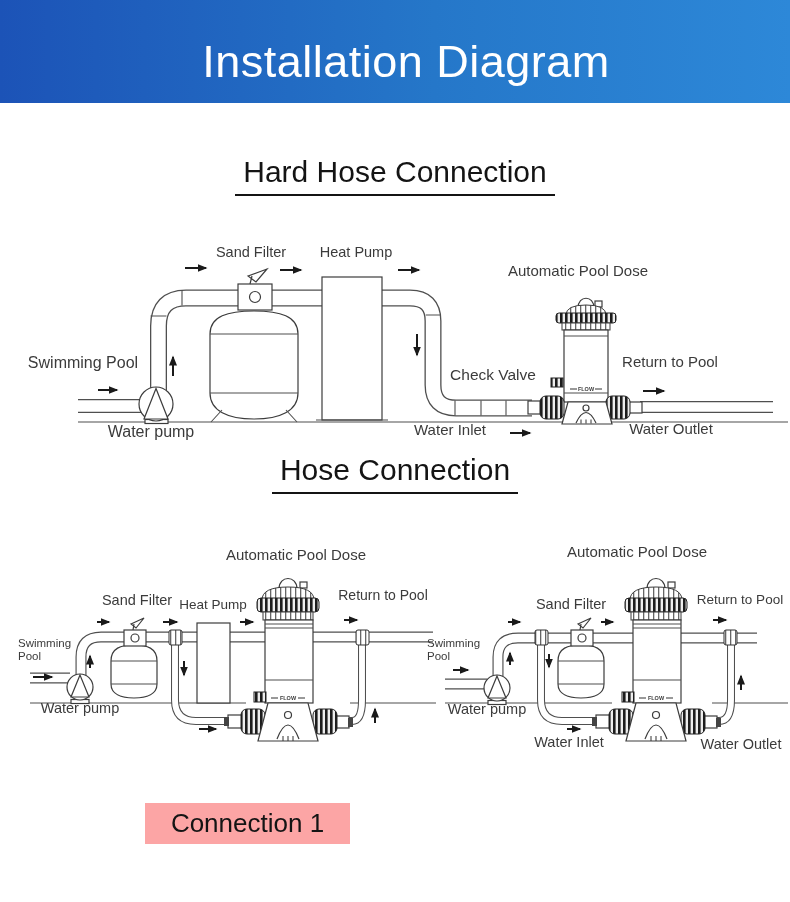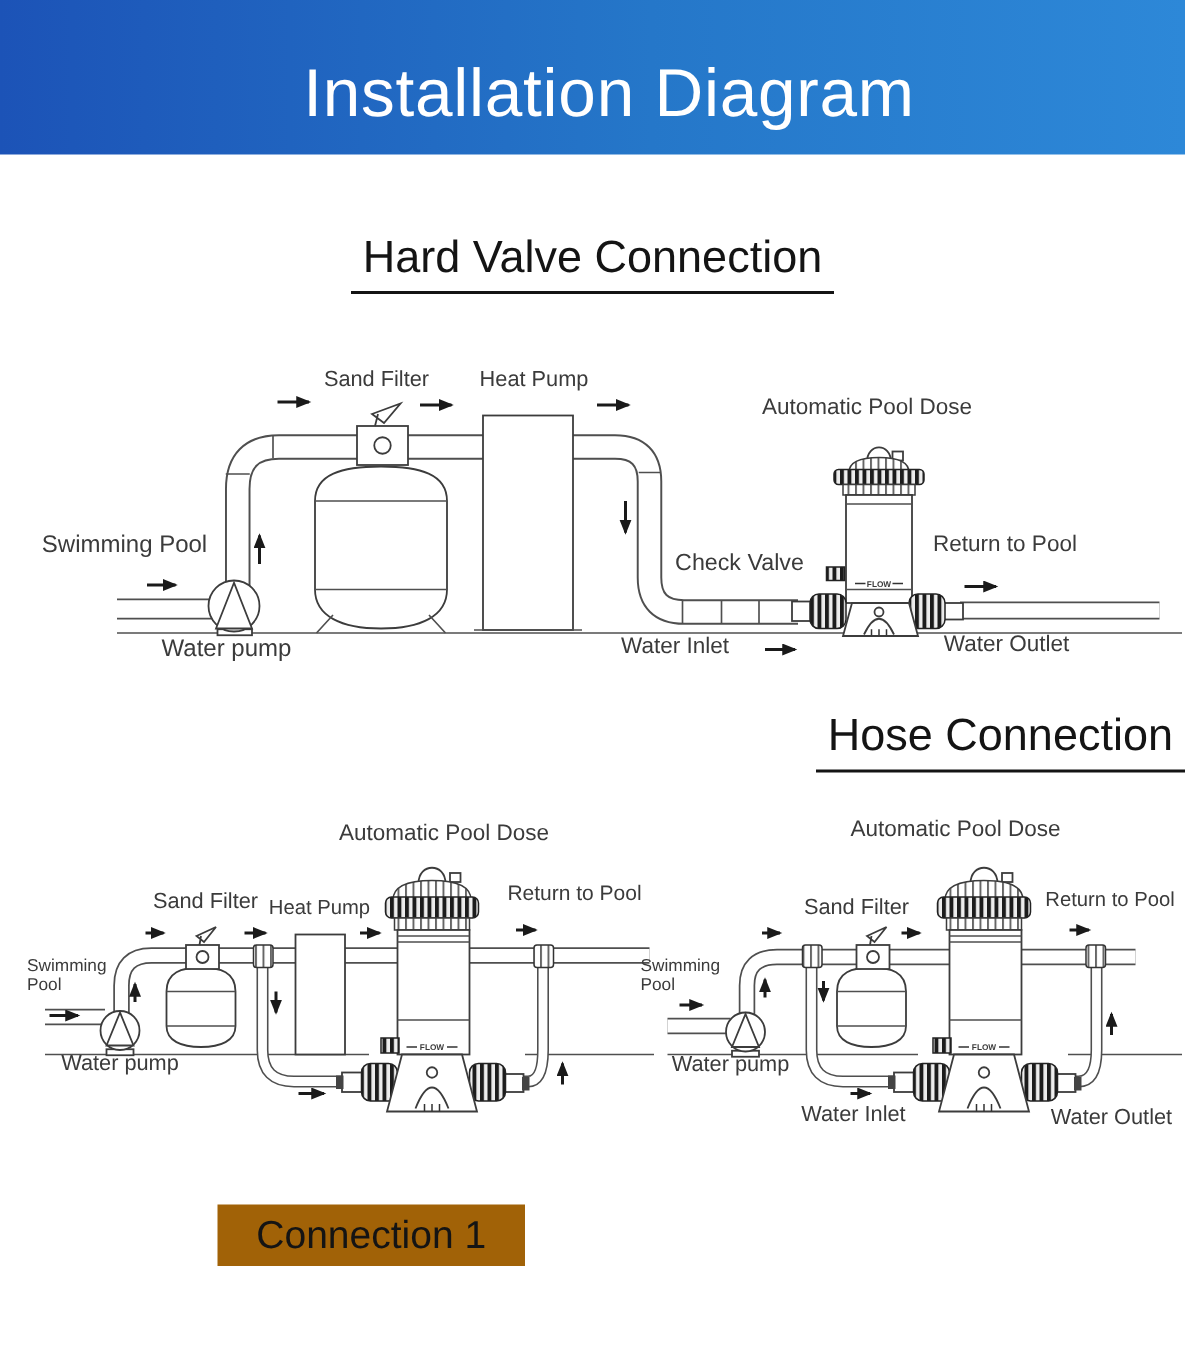--- a/index.html
+++ b/index.html
@@ -6,57 +6,57 @@
   .page{position:relative;width:790px;height:902px;background:#fff;overflow:hidden;
         font-family:"Liberation Sans",sans-serif;}
   .banner{position:absolute;left:0;top:0;width:790px;height:103px;
           background:linear-gradient(90deg,#1c53b7 0%,#2577c9 55%,#2d88d8 100%);}
   .banner h1{margin:11px;width:100%;text-align:center;line-height:102px;
              font-size:45px;font-weight:400;color:#ffffff;letter-spacing:.5px;}
   .heading{position:absolute;left:0;width:790px;text-align:center;}
   .heading span{display:inline-block;font-size:30px;color:#141414;
                 border-bottom:2.5px solid #141414;padding:0 8px 5px 8px;}
   #hd1{top:155px;}
-  #hd2{top:474px;text-align:right;}
+  #hd2{top:453px;}
   svg.diagram{position:absolute;left:0;top:0;}
   .po {stroke:#4f4f4f;stroke-width:17;fill:none}
   .pi {stroke:#ffffff;stroke-width:14.4;fill:none}
   .po2{stroke:#4f4f4f;stroke-width:14;fill:none}
   .pi2{stroke:#ffffff;stroke-width:11.6;fill:none}
   .po3{stroke:#4f4f4f;stroke-width:12;fill:none}
   .pi3{stroke:#ffffff;stroke-width:9.6;fill:none}
   .hpo{stroke:#4f4f4f;stroke-width:11;fill:none}
   .hpi{stroke:#ffffff;stroke-width:8.7;fill:none}
   .ho {stroke:#4f4f4f;stroke-width:8;fill:none}
   .hi {stroke:#ffffff;stroke-width:5.9;fill:none}
   .eq {fill:#ffffff;stroke:#3c3c3c;stroke-width:1.2}
   .ln {stroke:#4f4f4f;stroke-width:1.1;fill:none}
   .ar {stroke:#1a1a1a;stroke-width:2;fill:none;marker-end:url(#ah)}
   .lb {font-family:"Liberation Sans",sans-serif;fill:#3b3b3b}
   .ribd{fill:url(#ribsD);stroke:#222;stroke-width:1}
   .ribl{fill:url(#ribsL);stroke:#3c3c3c;stroke-width:1}
   .fit{fill:url(#ribsL);stroke:#333;stroke-width:1}
   .cap{fill:#444;stroke:none}
   .tick{stroke:#333;stroke-width:1;fill:none}
-  .chip{position:absolute;background:#a16207;color:#141414;font-size:26px;
+  .chip{position:absolute;background:#fca5a5;color:#141414;font-size:26px;
         display:flex;align-items:center;justify-content:center;}
   #chip1{left:145px;top:803px;width:205px;height:41px;}
   #chip2{left:495px;top:802px;width:198px;height:41px;}
 </style>
 </head>
 <body>
 
 <div class="page">
 
   <header class="banner">
     <h1>Installation Diagram</h1>
   </header>
 
   <div class="heading" id="hd1">
-    <span>Hard Valve Connection</span>
+    <span>Hard Hose Connection</span>
   </div>
 
   <div class="heading" id="hd2">
     <span>Hose Connection</span>
   </div>
 
   <svg class="diagram" width="790" height="902" viewBox="0 0 790 902">
     <defs>
       <marker id="ah" markerWidth="11" markerHeight="9" refX="8.5" refY="4" orient="auto" markerUnits="userSpaceOnUse">
         <path d="M0,0 L10,4 L0,8 Z" fill="#1a1a1a"></path>

